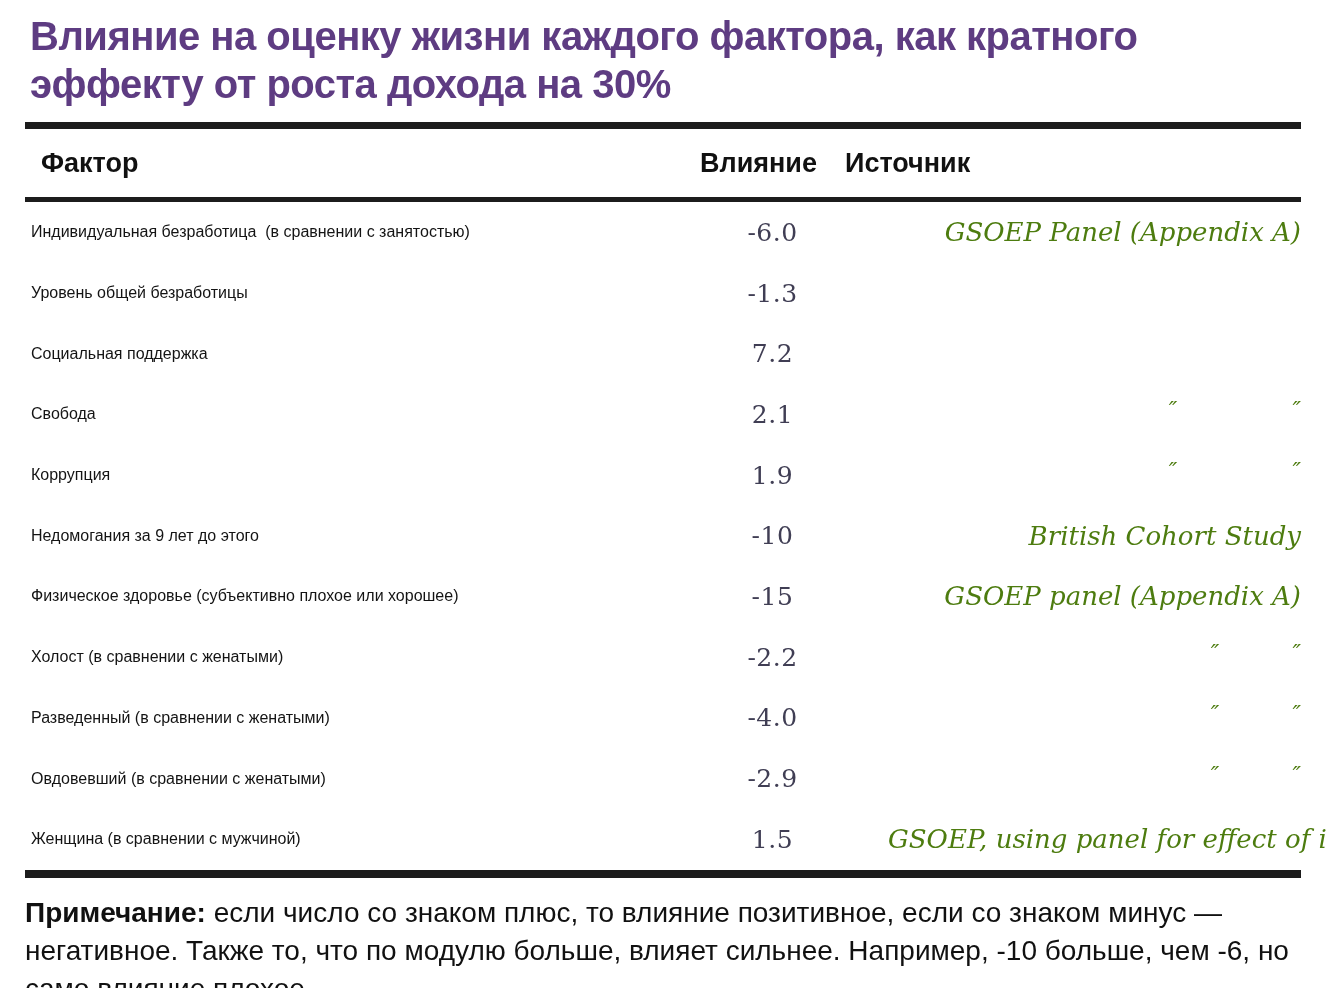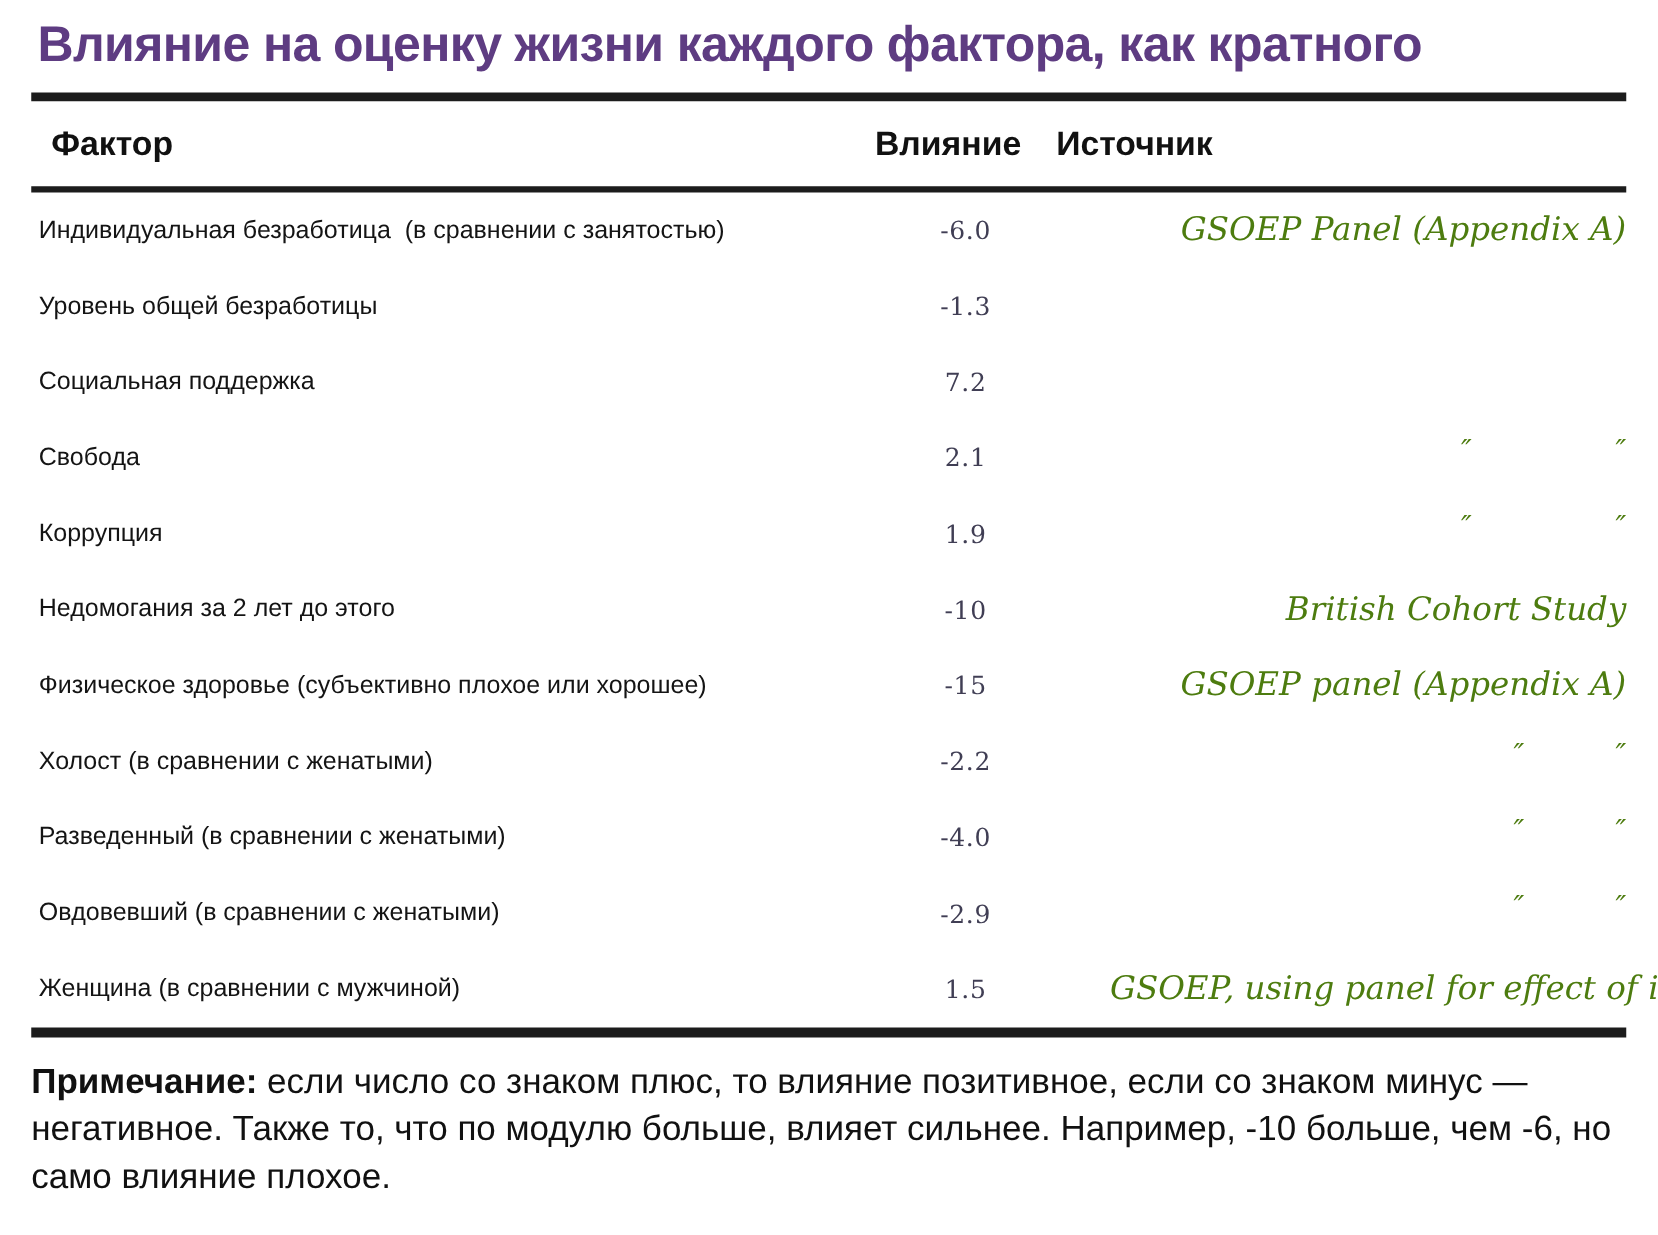--- a/index.html
+++ b/index.html
@@ -42,28 +42,28 @@
 
   .tbody{}
   .row{
     display:grid;
     grid-template-columns:675px 145px 1fr;
     align-items:center;
     height:60.7px;
   }
   .cell-factor{
     padding-left:6px;
-    font-size:20px;
+    font-size:16px;
     color:#141414;
     white-space:pre-wrap;
   }
   .cell-impact{
     text-align:center;
     font-family:"DejaVu Serif","Liberation Serif",serif;
-    font-size:20px;
+    font-size:25px;
     letter-spacing:0.5px;
     color:#403E54;
     font-feature-settings:"onum" 1;
   }
   .cell-source{
     padding-left:43px;
     font-family:"DejaVu Serif","Liberation Serif",serif;
     font-style:italic;
     font-size:26px;
     color:#4d7c0f;
@@ -90,20 +90,21 @@
   }
   .note b{font-weight:bold;}
 </style>
 </head>
 <body>
 
 <div class="page">
 
   <div class="title">
     <div>Влияние на оценку жизни каждого фактора, как кратного</div>
+    <div>эффекту от роста дохода на 30%</div>
   </div>
 
   <div class="table">
     <div class="rule rule-top"></div>
 
     <div class="thead">
       <div class="th th-factor">Фактор</div>
       <div class="th th-impact">Влияние</div>
       <div class="th th-source">Источник</div>
     </div>
@@ -133,21 +134,21 @@
     <div class="cell-source ditto-wide"><span class="d1">″</span><span class="d2">″</span></div>
   </div>
 
   <div class="row">
     <div class="cell-factor">Коррупция</div>
     <div class="cell-impact">1.9</div>
     <div class="cell-source ditto-wide"><span class="d1">″</span><span class="d2">″</span></div>
   </div>
 
   <div class="row">
-    <div class="cell-factor">Недомогания за 2 лет до этого</div>
+    <div class="cell-factor">Недомогания за 9 лет до этого</div>
     <div class="cell-impact">-10</div>
     <div class="cell-source">British Cohort Study</div>
   </div>
 
   <div class="row">
     <div class="cell-factor">Физическое здоровье (субъективно плохое или хорошее)</div>
     <div class="cell-impact">-15</div>
     <div class="cell-source">GSOEP panel (Appendix A)</div>
   </div>
 

